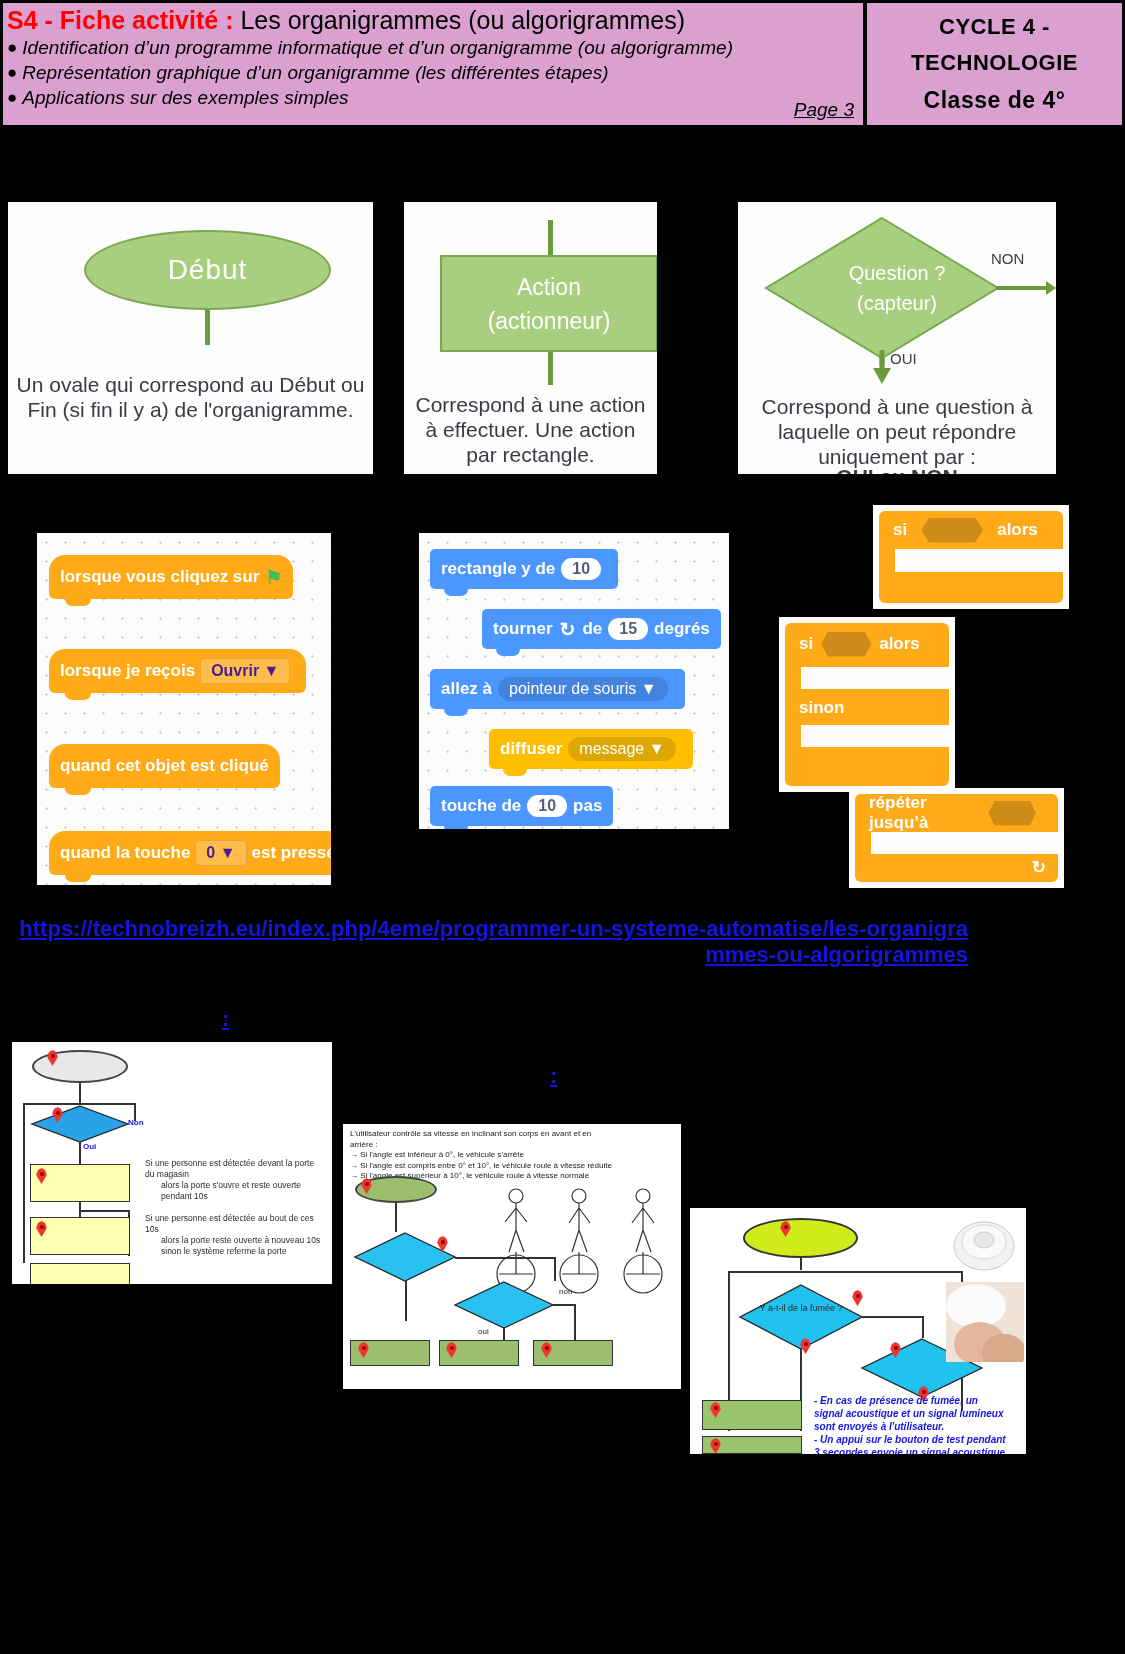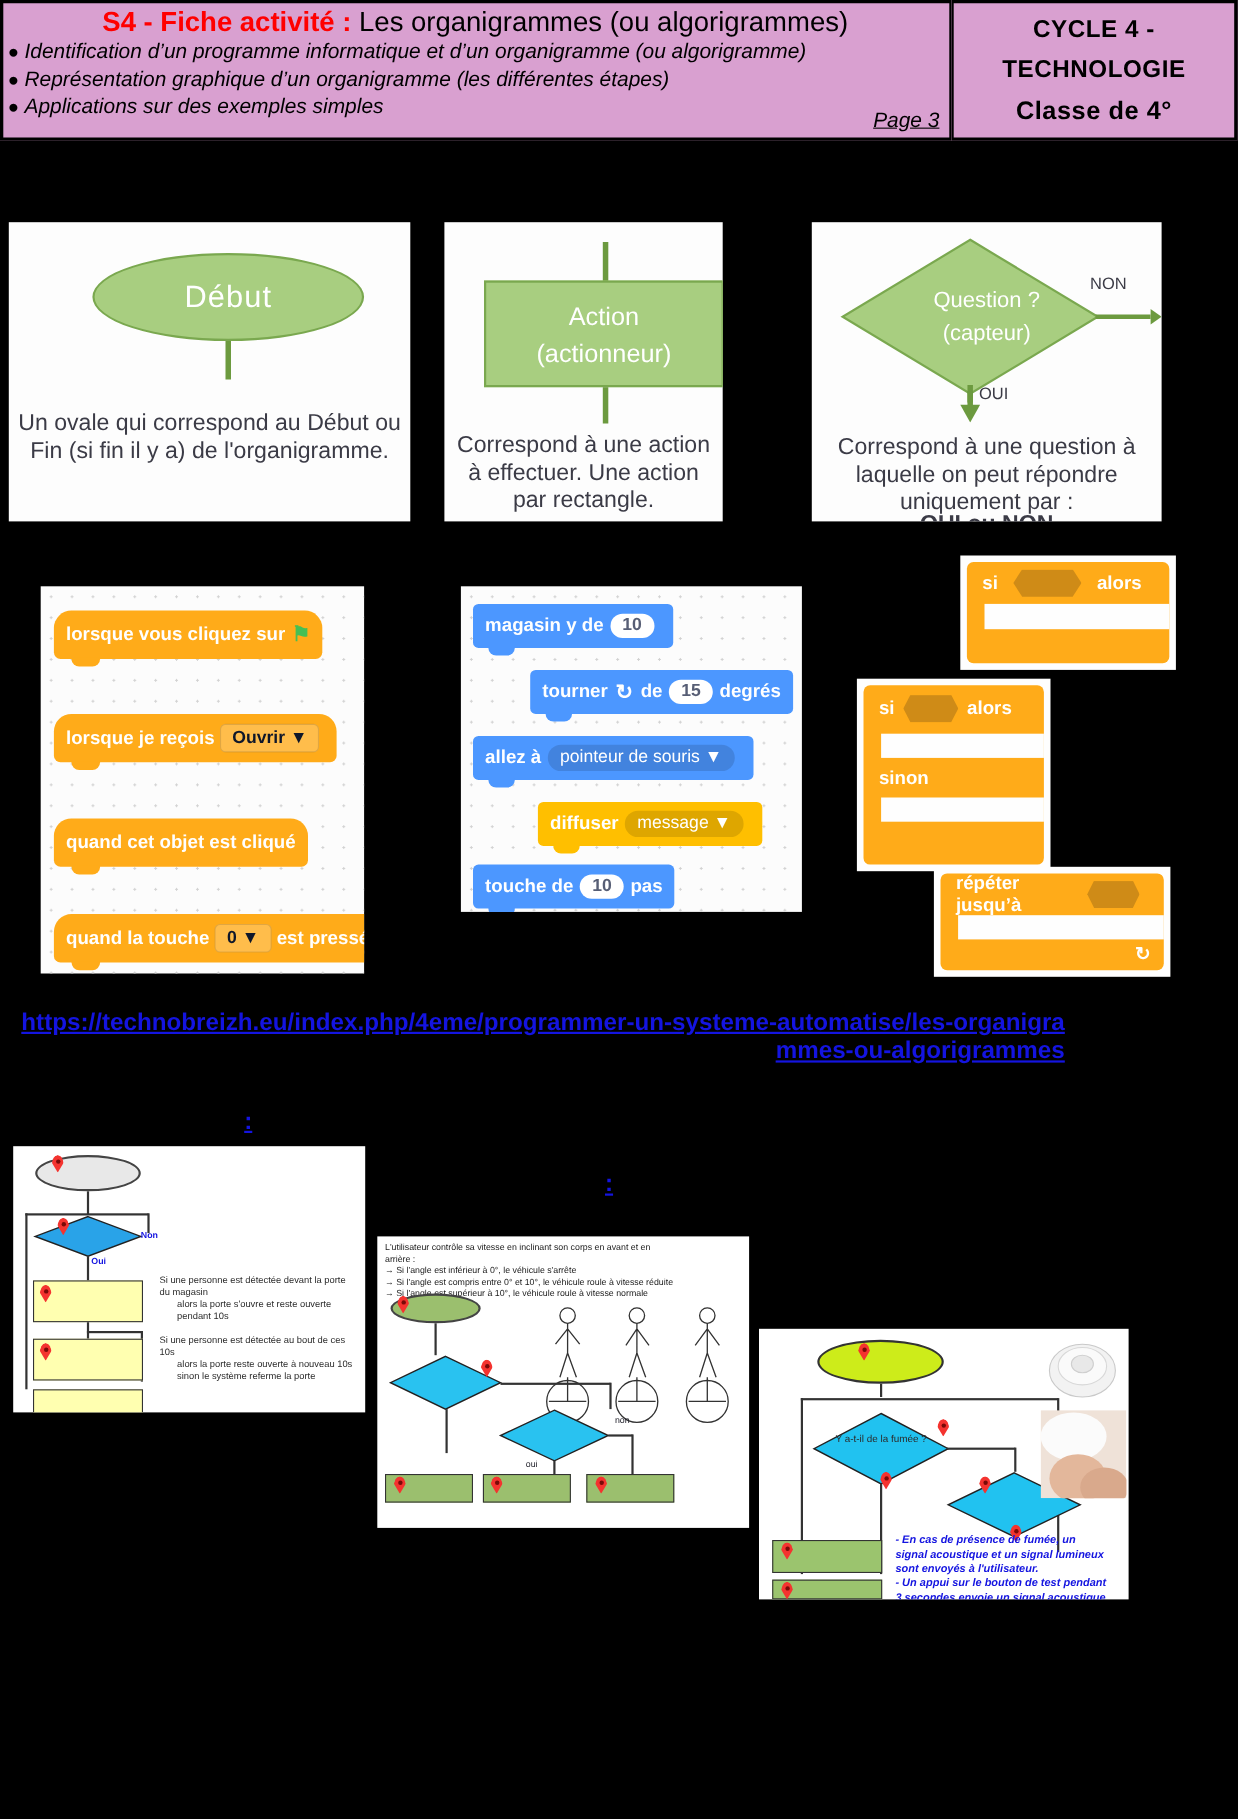--- a/index.html
+++ b/index.html
@@ -14,21 +14,20 @@
 
   
   .header { position:absolute; left:0; top:0; width:1125px; height:128px; display:flex; }
   .header-left {
     width:865px; height:128px;
     background:#d9a0d0;
     border:3px solid #000;
     border-right:2px solid #000;
     padding:2px 6px 0 4px;
     position:relative;
-    text-align:center;
   }
   .hdr-title { font-size:25px; line-height:30px; white-space:nowrap; }
   .hdr-title .s4 { color:#ff0000; font-weight:bold; }
   .hdr-title .rest { color:#000; }
   .bullet-line {
     display:flex; align-items:flex-start;
     font-style:italic; font-size:19px; line-height:25px; color:#000;
     white-space:nowrap;
   }
   .bullet-line .dot { font-size:17px; margin-right:5px; line-height:25px; }
@@ -105,21 +104,21 @@
   .num-oval {
     background:#fff; color:#575e75; border-radius:14px;
     padding:2px 11px; margin:0 6px; font-size:16px; font-weight:bold;
     min-width:34px; text-align:center;
   }
   .drop-oval {
     background:rgba(0,0,0,0.13); color:#fff; border-radius:14px;
     padding:3px 11px; margin:0 6px; font-size:16px; font-weight:normal;
   }
   .drop-rect {
-    background:rgba(255,255,255,0.22); color:#0f172a; border:1px solid rgba(0,0,0,0.12);
+    background:rgba(255,255,255,0.22); color:#4c1d95; border:1px solid rgba(0,0,0,0.12);
     border-radius:5px; padding:3px 10px; margin:0 5px; font-size:16px; font-weight:bold;
   }
   .flag { color:#45bf55; font-size:19px; margin-left:6px; }
   .ctrl-panel { position:absolute; background:#fefefe; overflow:hidden; }
   .c-blk {
     position:absolute; background:#ffab19;
     color:#fff; font-weight:bold; font-size:17px;
   }
   .c-row { display:flex; align-items:center; padding:0 14px; height:100%; }
   .hexa {
@@ -249,21 +248,21 @@
   </div>
   <div class="blk hat" style="left:12px;top:298px;">
     <span>quand la touche</span>
     <span class="drop-rect">0 ▼</span>
     <span>est pressée</span>
   </div>
 </div>
 
 <div class="scratch-panel" style="left:419px; top:533px; width:310px; height:296px;">
   <div class="blk motion" style="left:11px;top:16px;">
-    <span>magasin y de</span>
+    <span>rectangle y de</span>
     <span class="num-oval">10</span>
   </div>
   <div class="blk motion" style="left:63px;top:76px;">
     <span>tourner</span>
     <span style="margin:0 7px;font-size:19px;">↻</span>
     <span>de</span>
     <span class="num-oval">15</span>
     <span>degrés</span>
   </div>
   <div class="blk motion" style="left:11px;top:136px;">

